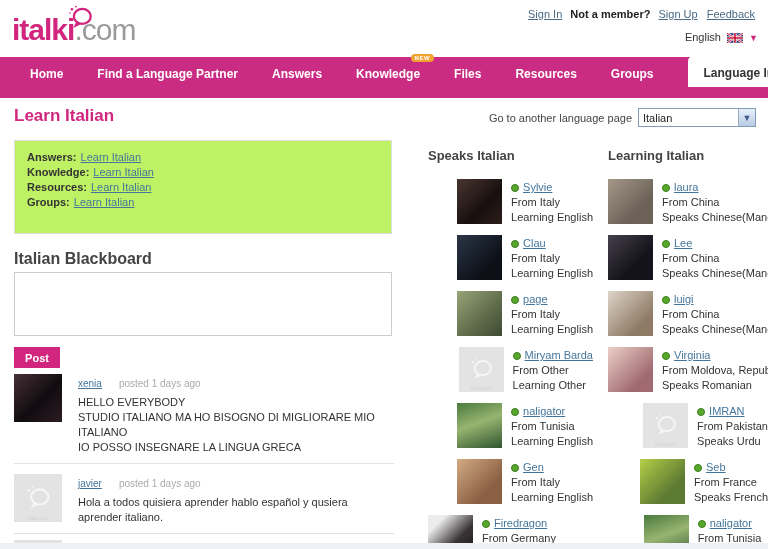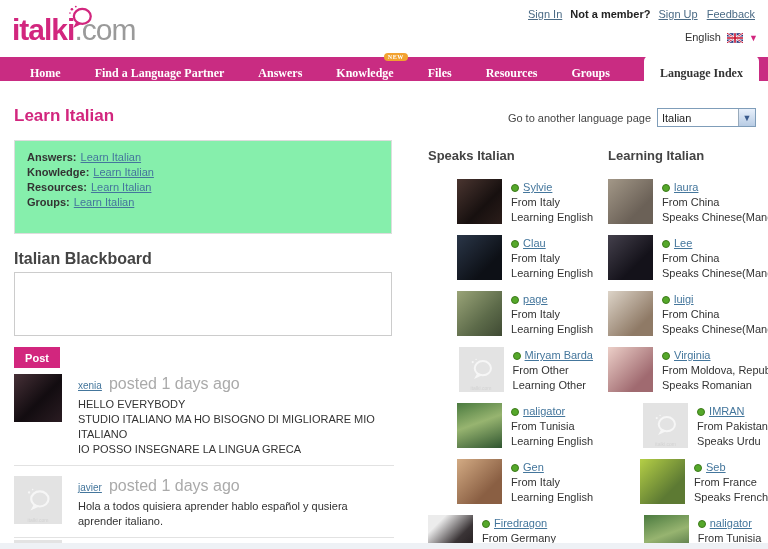--- a/index.html
+++ b/index.html
@@ -20,59 +20,59 @@
   .logo-text .brand{color:var(--brand-pink);}
   .logo-text .suffix{color:#9a9a9a;font-weight:normal;}
   .top-links{position:absolute;right:10px;top:8px;font-size:11px;color:#333;}
   .top-links a{color:#4a6a85;margin:0 3px;}
   .top-links .prompt{font-weight:bold;color:#222;margin:0 2px;}
   .lang-switch{position:absolute;right:10px;top:31px;font-size:11px;color:#333;cursor:pointer;}
   .lang-switch .flag{display:inline-block;vertical-align:-2px;margin:0 3px;}
   .lang-switch .caret{color:var(--brand-pink);font-size:9px;}
 
   
-  .navbar{position:absolute;left:0;top:57px;width:768px;height:24px;background:var(--nav-pink);font-family:Liberation Serif, serif;}
+  .navbar{position:absolute;left:0;top:57px;width:768px;height:41px;background:var(--nav-pink);}
   .nav-items{display:flex;align-items:center;height:33px;padding-left:30px;}
   .nav-item{color:#fff;font-weight:bold;font-size:12px;margin-right:34px;cursor:pointer;white-space:nowrap;position:relative;}
   .new-badge{position:absolute;right:-14px;top:-13px;background:var(--badge-orange);color:#fff;
     font-size:6px;font-weight:bold;padding:1px 4px;border-radius:5px;letter-spacing:.5px;}
   .tab-active{background:#fff;color:#333;height:31px;line-height:31px;margin-top:-4px;
     padding:2px 16px 0 16px;border-radius:5px 5px 0 0;font-weight:bold;font-size:12px;
     margin-right:0;cursor:pointer;white-space:nowrap;}
 
   
   .page-title{position:absolute;left:14px;top:106px;font-size:17px;font-weight:bold;color:var(--brand-pink);}
   .goto{position:absolute;right:12px;top:108px;font-size:11px;color:#444;display:flex;align-items:center;}
-  .goto-select{margin-left:6px;width:99px;height:19px;border:1px solid #7f9db9;background:#fff;
+  .goto-select{margin-left:6px;width:118px;height:19px;border:1px solid #7f9db9;background:#fff;
     display:flex;align-items:center;justify-content:space-between;font-size:11px;cursor:pointer;}
   .goto-select .val{padding-left:4px;color:#222;}
   .goto-select .arrow-btn{width:17px;height:17px;background:linear-gradient(#e8f0fb,#b8cce4);
     border-left:1px solid #9ab;display:flex;align-items:center;justify-content:center;
     color:#3a5a8c;font-size:9px;}
 
   
-  .quick-links{position:absolute;left:14px;top:140px;width:378px;height:94px;background:#86efac;
+  .quick-links{position:absolute;left:14px;top:140px;width:378px;height:94px;background:#bef264;
     border:1px solid #ddd;padding:9px 12px;font-size:11px;line-height:15px;}
   .ql-row{white-space:nowrap;}
   .ql-cat{font-weight:bold;color:#333;margin-right:4px;}
 
   
   .bb-title{position:absolute;left:14px;top:250px;font-size:16px;font-weight:bold;color:#444;}
   .bb-textarea{position:absolute;left:14px;top:272px;width:378px;height:64px;border:1px solid #ccc;
     resize:none;font-family:inherit;font-size:12px;padding:4px;background:#fff;}
   .post-btn{position:absolute;left:14px;top:347px;width:46px;height:21px;background:var(--brand-pink);
     color:#fff;font-weight:bold;font-size:11px;border:none;border-radius:0;cursor:pointer;}
 
   .posts{position:absolute;left:14px;top:374px;width:380px;}
   .post{display:flex;padding-bottom:8px;border-bottom:1px solid #e2e2e2;margin-bottom:10px;}
   .post-avatar{width:48px;height:48px;flex:0 0 48px;margin-right:16px;cursor:pointer;}
   .post-body{font-size:11px;line-height:15px;padding-top:2px;}
   .post-meta{margin-bottom:4px;}
   .post-meta a{font-size:10px;}
-  .post-meta .ago{color:#aaa;font-size:16px;margin-left:7px;}
+  .post-meta .ago{color:#aaa;font-size:10px;margin-left:17px;}
   .post-text{color:#333;white-space:pre-line;}
   .partial-avatar{position:absolute;left:14px;top:540px;width:48px;height:9px;background:#e6e6e6;}
 
   
   .col{position:absolute;top:148px;}
   .col-speaks{left:428px;width:165px;}
   .col-learning{left:608px;width:160px;}
   .col-title{font-size:13px;font-weight:bold;color:#444;margin-bottom:16px;}
   .member{display:flex;margin-bottom:10px;justify-content:flex-end;}
   .member-avatar{width:45px;height:45px;flex:0 0 45px;margin-right:9px;cursor:pointer;}

